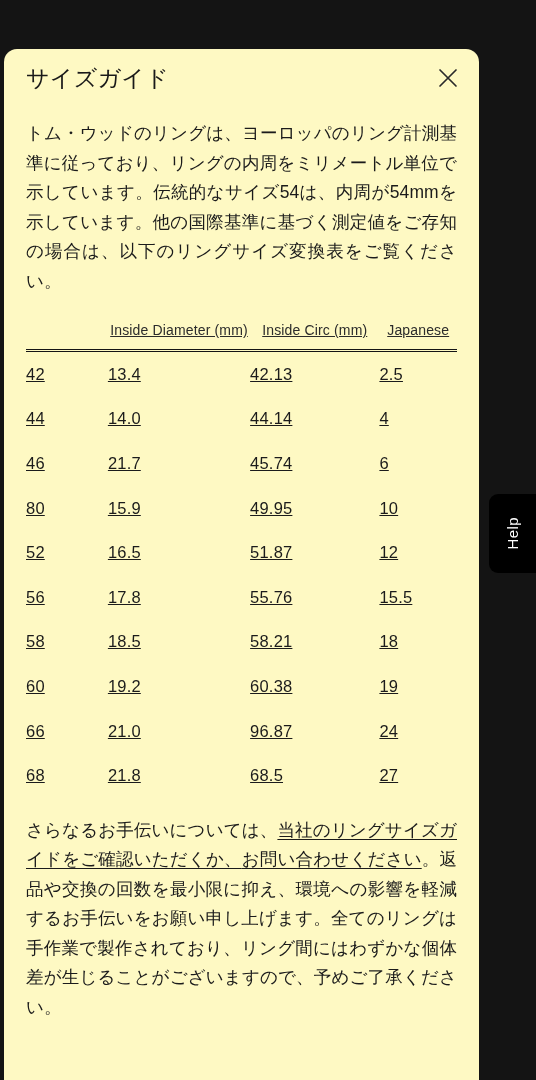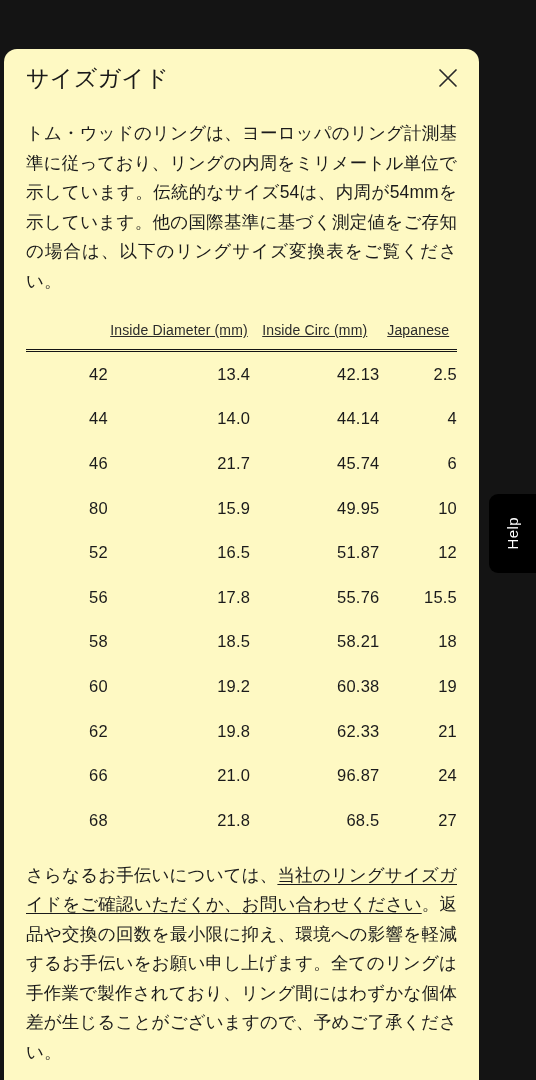--- a/index.html
+++ b/index.html
@@ -107,25 +107,26 @@
     padding: 0 0 11px 0;
     text-align: center;
     border-bottom: 3px double #151515;
     text-decoration: underline;
   }
   table.size-table thead th.c0head { border-bottom-color: #151515; }
 
   table.size-table tbody td {
     font-size: 16.5px;
     color: #1b1b1b;
-    text-align: right;
+    text-align: left;
     height: 44.6px;
     padding: 0;
     letter-spacing: 0.2px;
     font-weight: 400;
+    text-decoration: underline;
   }
 
   
   .outro-text {
     margin: 18px 0 0 0;
     font-size: 17.5px;
     line-height: 29.5px;
     color: #1b1b1b;
     letter-spacing: 0.1px;
     text-align: justify;
@@ -244,26 +245,20 @@
                 <td>58.21</td>
                 <td>18</td>
               </tr>
               <tr>
                 <td>60</td>
                 <td>19.2</td>
                 <td>60.38</td>
                 <td>19</td>
               </tr>
               <tr>
-                <td>62</td>
-                <td>19.8</td>
-                <td>62.33</td>
-                <td>21</td>
-              </tr>
-              <tr>
                 <td>66</td>
                 <td>21.0</td>
                 <td>96.87</td>
                 <td>24</td>
               </tr>
               <tr>
                 <td>68</td>
                 <td>21.8</td>
                 <td>68.5</td>
                 <td>27</td>

